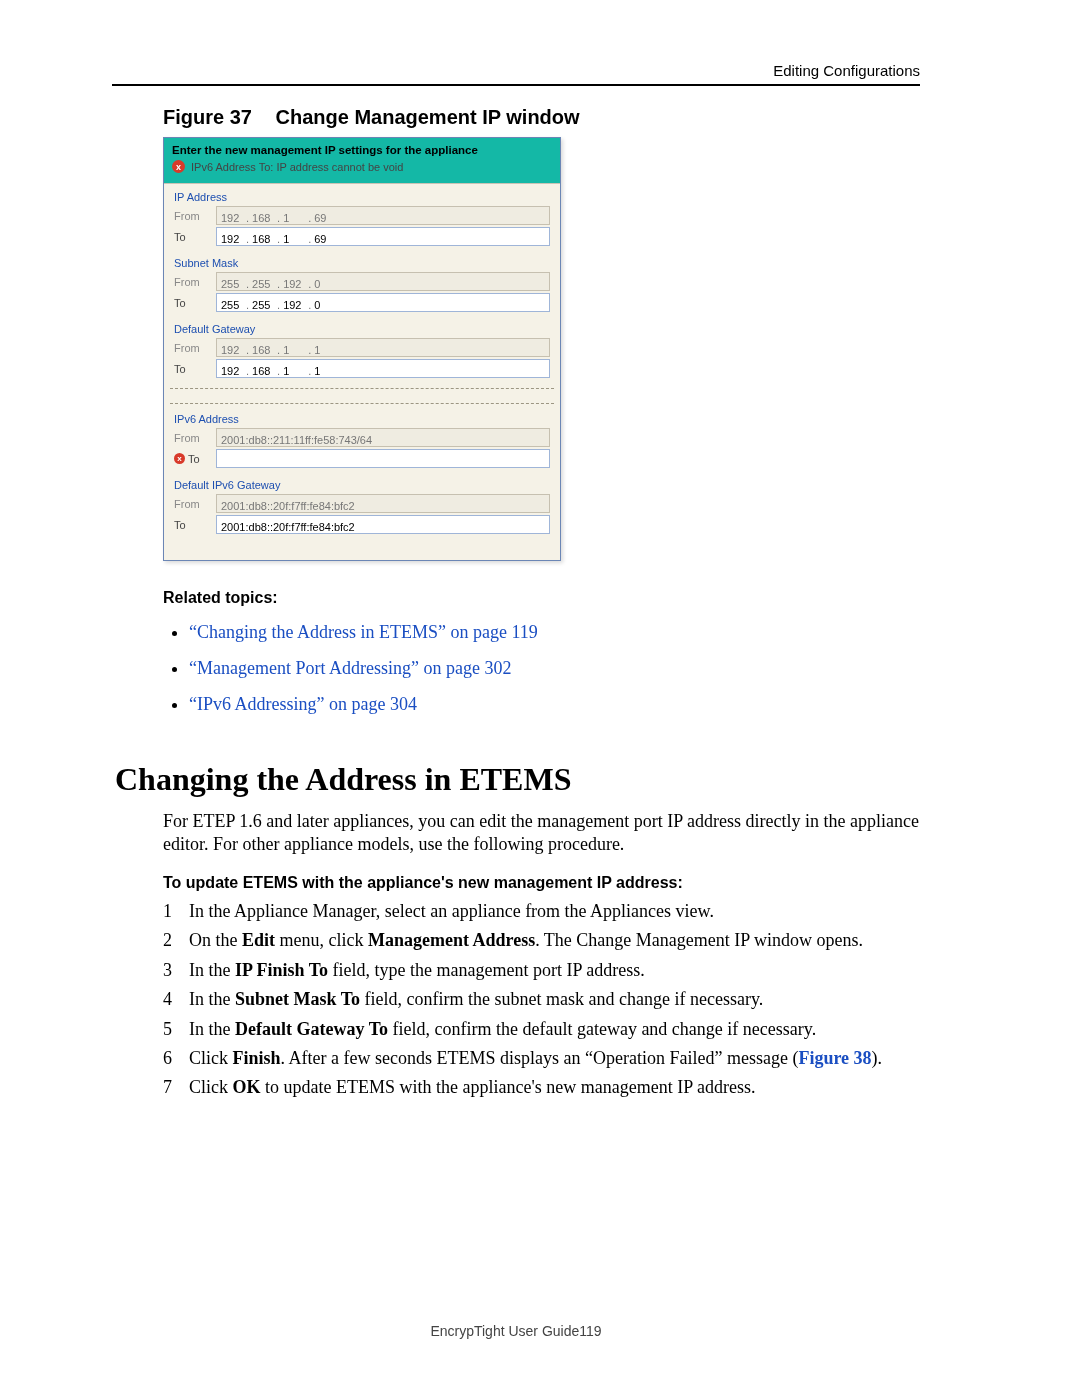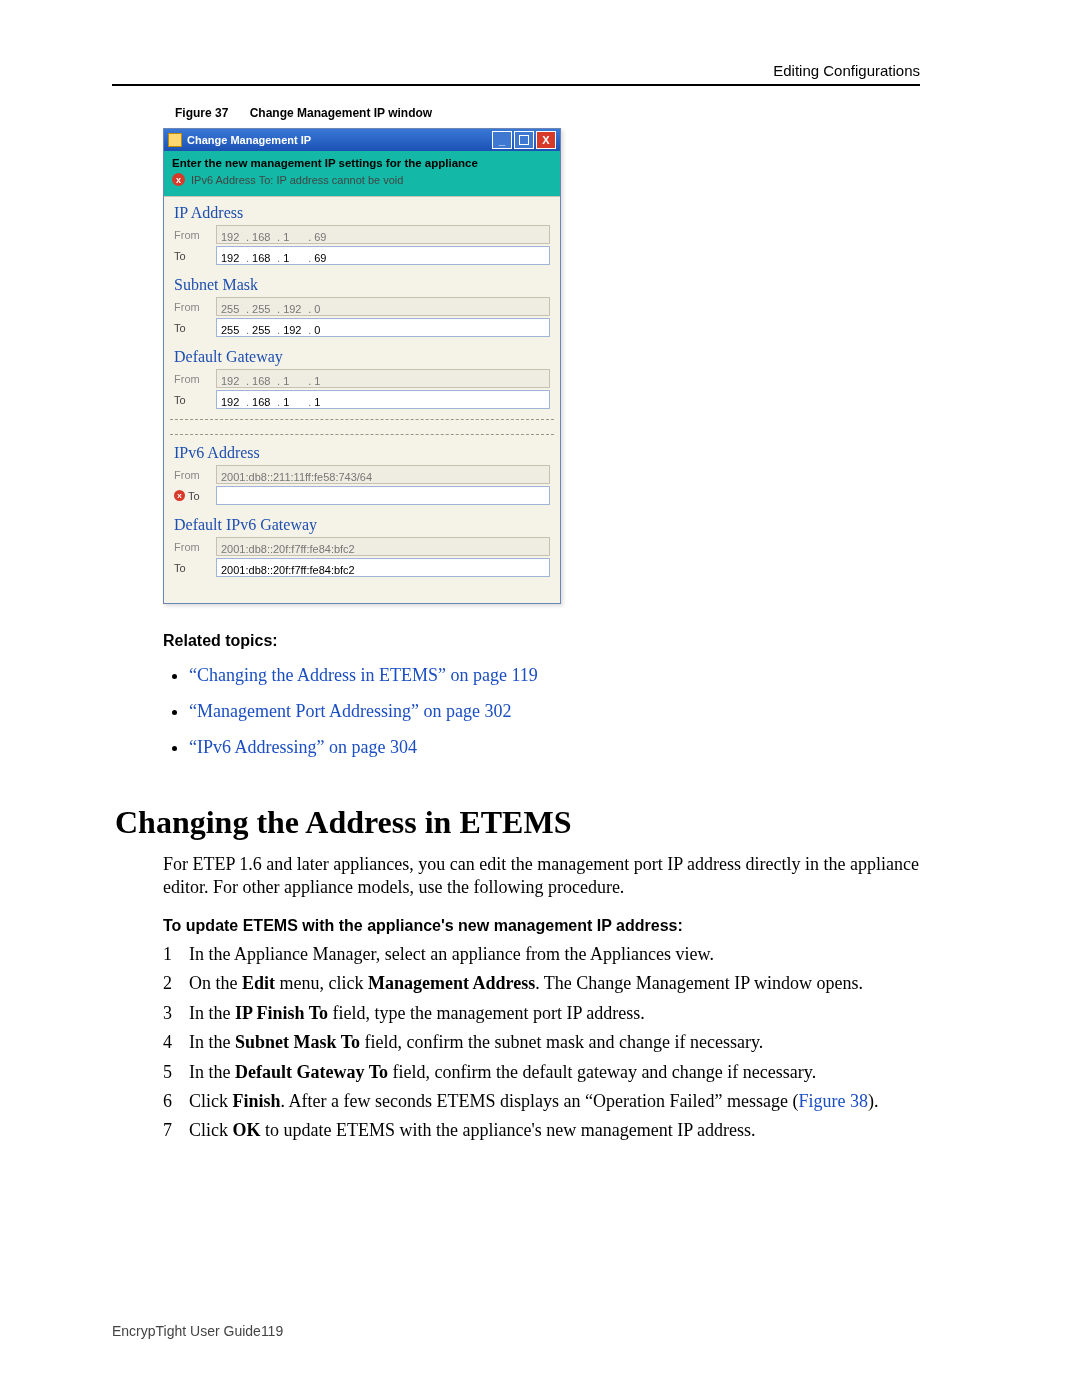--- a/index.html
+++ b/index.html
@@ -33,22 +33,22 @@
   }
   .content {
     position: absolute;
     left: 163px;
     right: 112px;
     top: 106px;
   }
   .fig-caption {
     font-family: Arial, Helvetica, sans-serif;
     font-weight: bold;
-    font-size: 12px;
-    margin: 0 0 8px 12px;
+    font-size: 20px;
+    margin: 0 0 8px 0;
   }
   .fig-num { margin-right: 18px; }
 
   
   .window {
     position: relative;
     width: 396px;
     margin-top: 6px;
     border: 1px solid #6b86b5;
     background: #f5f2e7;
@@ -92,21 +92,21 @@
   .win-head .err { display:flex; align-items:center; gap:6px; color:#444; }
   .xcirc {
     width:13px; height:13px; border-radius:50%; background:#d83a2a;
     display:inline-flex; align-items:center; justify-content:center;
     color:#fff; font-size:9px; font-weight:bold;
   }
 
   .section {
     padding: 7px 10px 2px 10px;
   }
-  .sec-title { color:#1d4fb0; font-size:16px; margin-bottom:3px;font-family:Liberation Serif, serif; }
+  .sec-title { color:#1d4fb0; font-size:11px; margin-bottom:3px; }
   .row {
     display:flex; align-items:center; margin: 2px 0;
   }
   .row-label {
     width: 42px; color:#888; font-size:11px;
     display:flex; align-items:center; gap:3px;
   }
   .row-label.active { color:#444; }
   .row-label .xcirc { width:11px; height:11px; font-size:8px; }
 
@@ -177,59 +177,49 @@
     padding-left: 26px;
     position: relative;
     line-height: 1.3;
   }
   ol.steps li::before {
     content: counter(step);
     position: absolute;
     left: 0;
     top: 0;
   }
-  .xref { color: #1a4ec2; }
+  .xref { color: #1a4ec2; font-weight: bold; }
 
   .footer {
     position: absolute;
     left: 112px;
     right: 112px;
     bottom: 58px;
     display: flex;
-    justify-content: flex-start;
+    justify-content: center;
     font-family: Arial, Helvetica, sans-serif;
     font-size: 14px;
     color: #444;
   }
 </style>
 </head>
 <body>
 
 <div class="page">
   <div class="header-right">Editing Configurations</div>
   <div class="rule"></div>
 
   <div class="content">
 
     <p class="fig-caption">
       <span class="fig-num">Figure 37</span>
       <span>Change Management IP window</span>
     </p>
 
     <div class="window">
-      <div class="titlebar">
-        <span class="titlebar-icon"></span>
-        <span>Change Management IP</span>
-        <span class="spacer"></span>
-        <span class="win-btn min">_</span>
-        <span class="win-btn max">
-            <span class="sq"></span>
-          </span>
-        <span class="win-btn close">X</span>
-      </div>
 
       <div class="win-head">
         <div class="head1">Enter the new management IP settings for the appliance</div>
         <div class="err">
           <span class="xcirc">x</span>
           <span>IPv6 Address To: IP address cannot be void</span>
         </div>
       </div>
 
       <div class="section">

